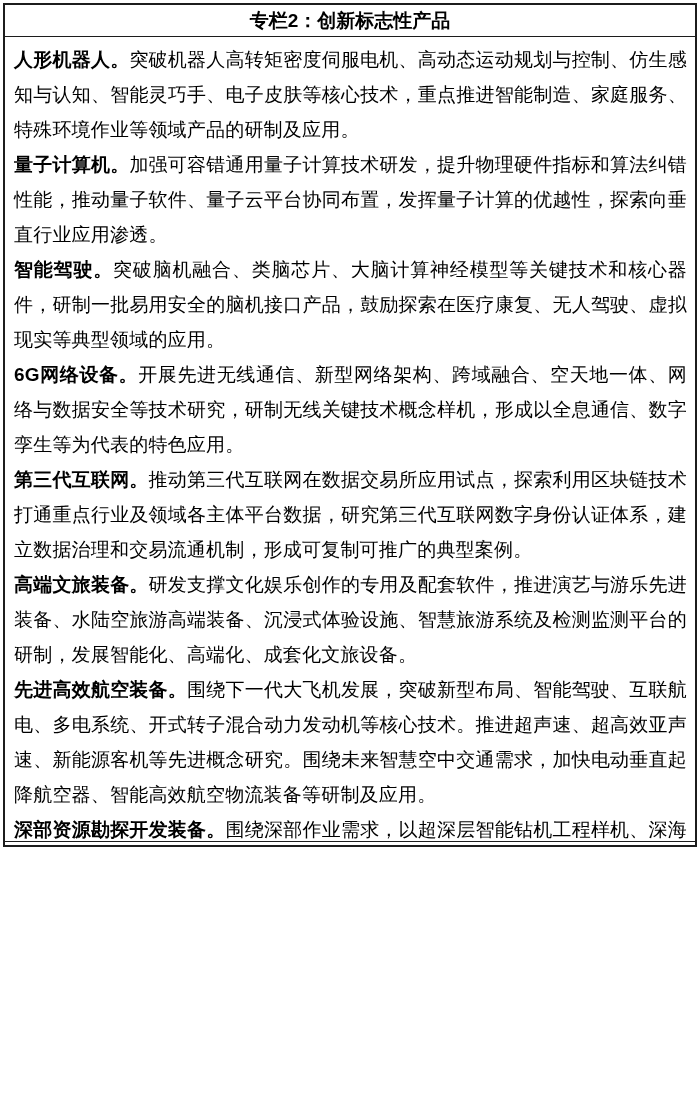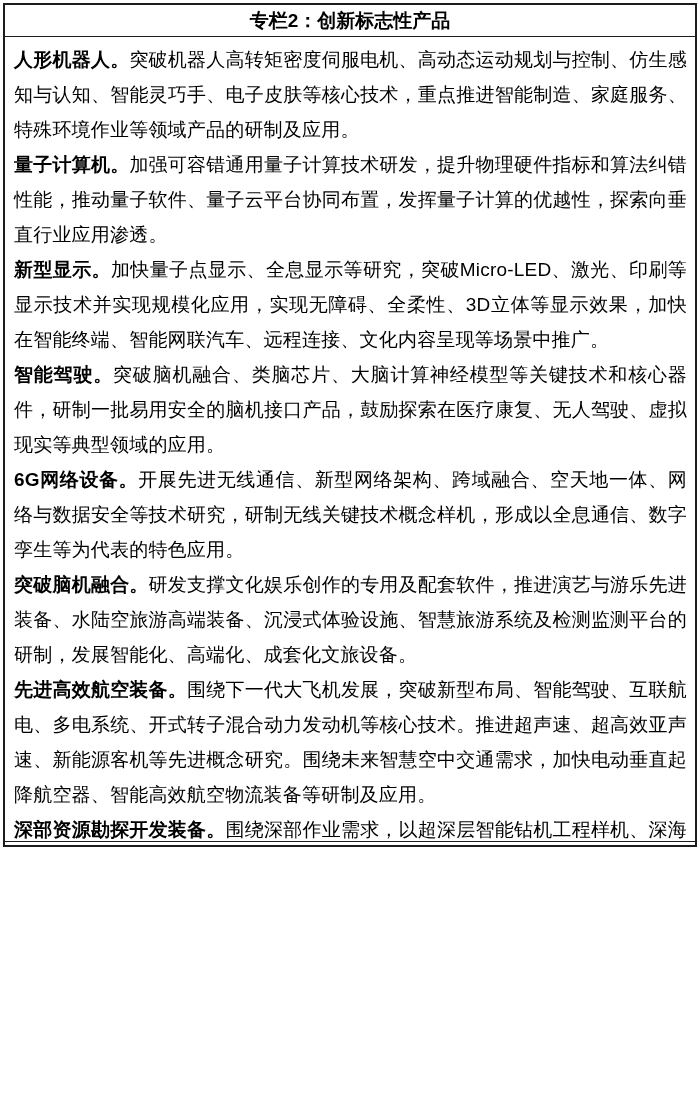--- a/index.html
+++ b/index.html
@@ -55,21 +55,21 @@
 </style>
 </head>
 <body>
 
 <div class="page">
   <div class="box">
     <div class="title-row">专栏2：创新标志性产品</div>
     <div class="content">
       <p><span class="term">人形机器人。</span><span>突破机器人高转矩密度伺服电机、高动态运动规划与控制、仿生感知与认知、智能灵巧手、电子皮肤等核心技术，重点推进智能制造、家庭服务、特殊环境作业等领域产品的研制及应用。</span></p>
       <p><span class="term">量子计算机。</span><span>加强可容错通用量子计算技术研发，提升物理硬件指标和算法纠错性能，推动量子软件、量子云平台协同布置，发挥量子计算的优越性，探索向垂直行业应用渗透。</span></p>
-      <p><span class="term">新型显示。</span><span>加快量子点显示、全息显示等研究，突破Micro-LED、激光、印刷等显示技术并实现规模化应用，实现无障碍、全柔性、3D立体等显示效果，加快在智能终端、智能网联汽车、远程连接、文化内容呈现等场景中推广。</span></p>
       <p><span class="term">智能驾驶。</span><span>突破脑机融合、类脑芯片、大脑计算神经模型等关键技术和核心器件，研制一批易用安全的脑机接口产品，鼓励探索在医疗康复、无人驾驶、虚拟现实等典型领域的应用。</span></p>
       <p><span class="term">6G网络设备。</span><span>开展先进无线通信、新型网络架构、跨域融合、空天地一体、网络与数据安全等技术研究，研制无线关键技术概念样机，形成以全息通信、数字孪生等为代表的特色应用。</span></p>
-      <p><span class="term">突破脑机融合。</span><span>研发支撑文化娱乐创作的专用及配套软件，推进演艺与游乐先进装备、水陆空旅游高端装备、沉浸式体验设施、智慧旅游系统及检测监测平台的研制，发展智能化、高端化、成套化文旅设备。</span></p>
+      <p><span class="term">第三代互联网。</span><span>推动第三代互联网在数据交易所应用试点，探索利用区块链技术打通重点行业及领域各主体平台数据，研究第三代互联网数字身份认证体系，建立数据治理和交易流通机制，形成可复制可推广的典型案例。</span></p>
+      <p><span class="term">高端文旅装备。</span><span>研发支撑文化娱乐创作的专用及配套软件，推进演艺与游乐先进装备、水陆空旅游高端装备、沉浸式体验设施、智慧旅游系统及检测监测平台的研制，发展智能化、高端化、成套化文旅设备。</span></p>
       <p><span class="term">先进高效航空装备。</span><span>围绕下一代大飞机发展，突破新型布局、智能驾驶、互联航电、多电系统、开式转子混合动力发动机等核心技术。推进超声速、超高效亚声速、新能源客机等先进概念研究。围绕未来智慧空中交通需求，加快电动垂直起降航空器、智能高效航空物流装备等研制及应用。</span></p>
       <p><span class="term">深部资源勘探开发装备。</span><span>围绕深部作业需求，以超深层智能钻机工程样机、深海油气水下生产系统、深海多金属结核采矿车等高端资源勘探开发装备为牵引，推动一系列关键技术攻关。</span></p>
     </div>
   </div>
 </div>
 
 </body></html>

